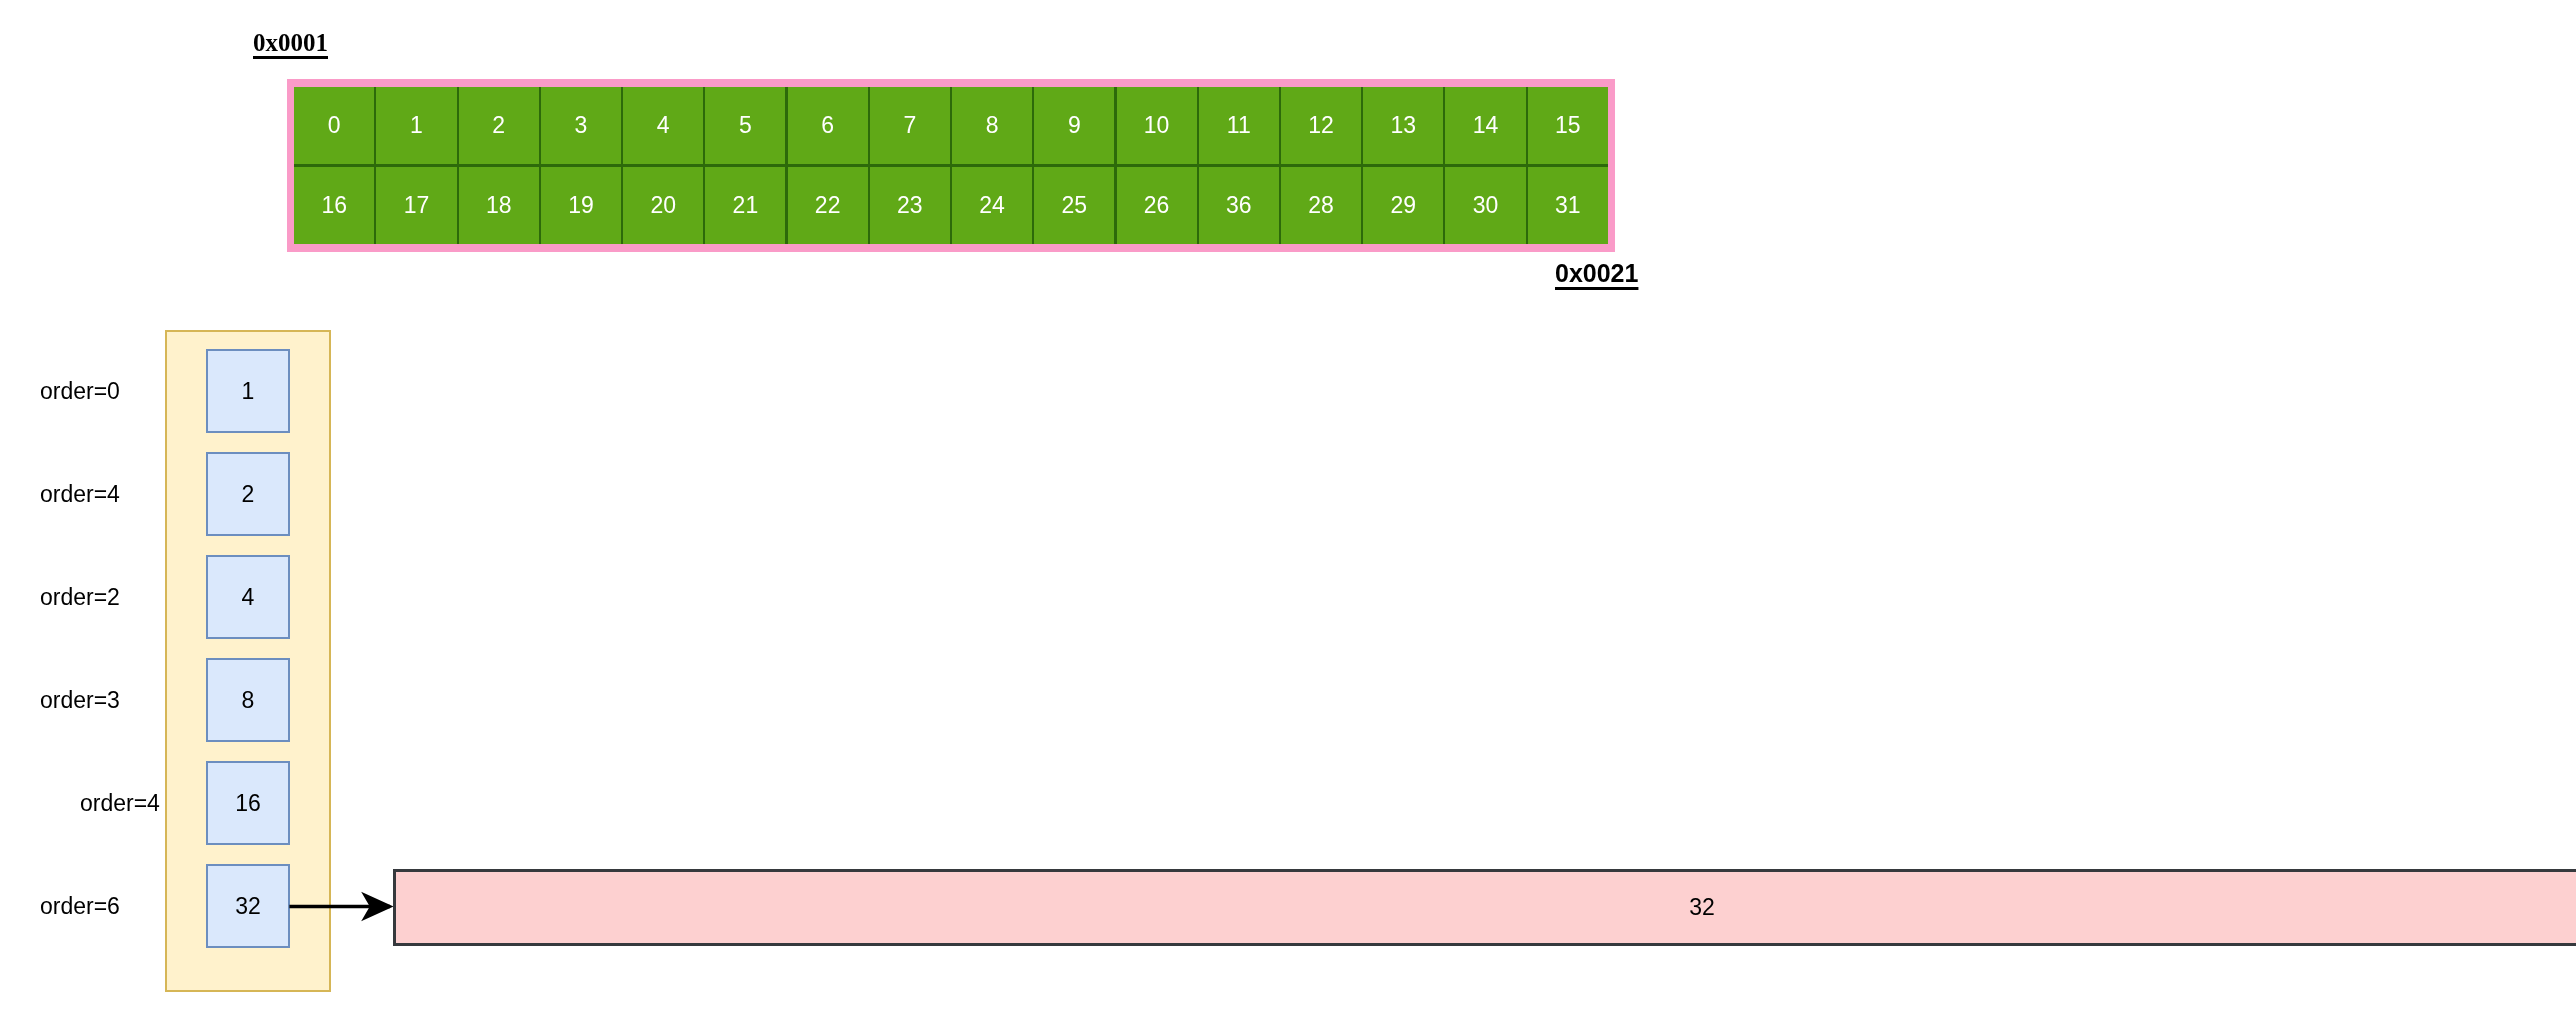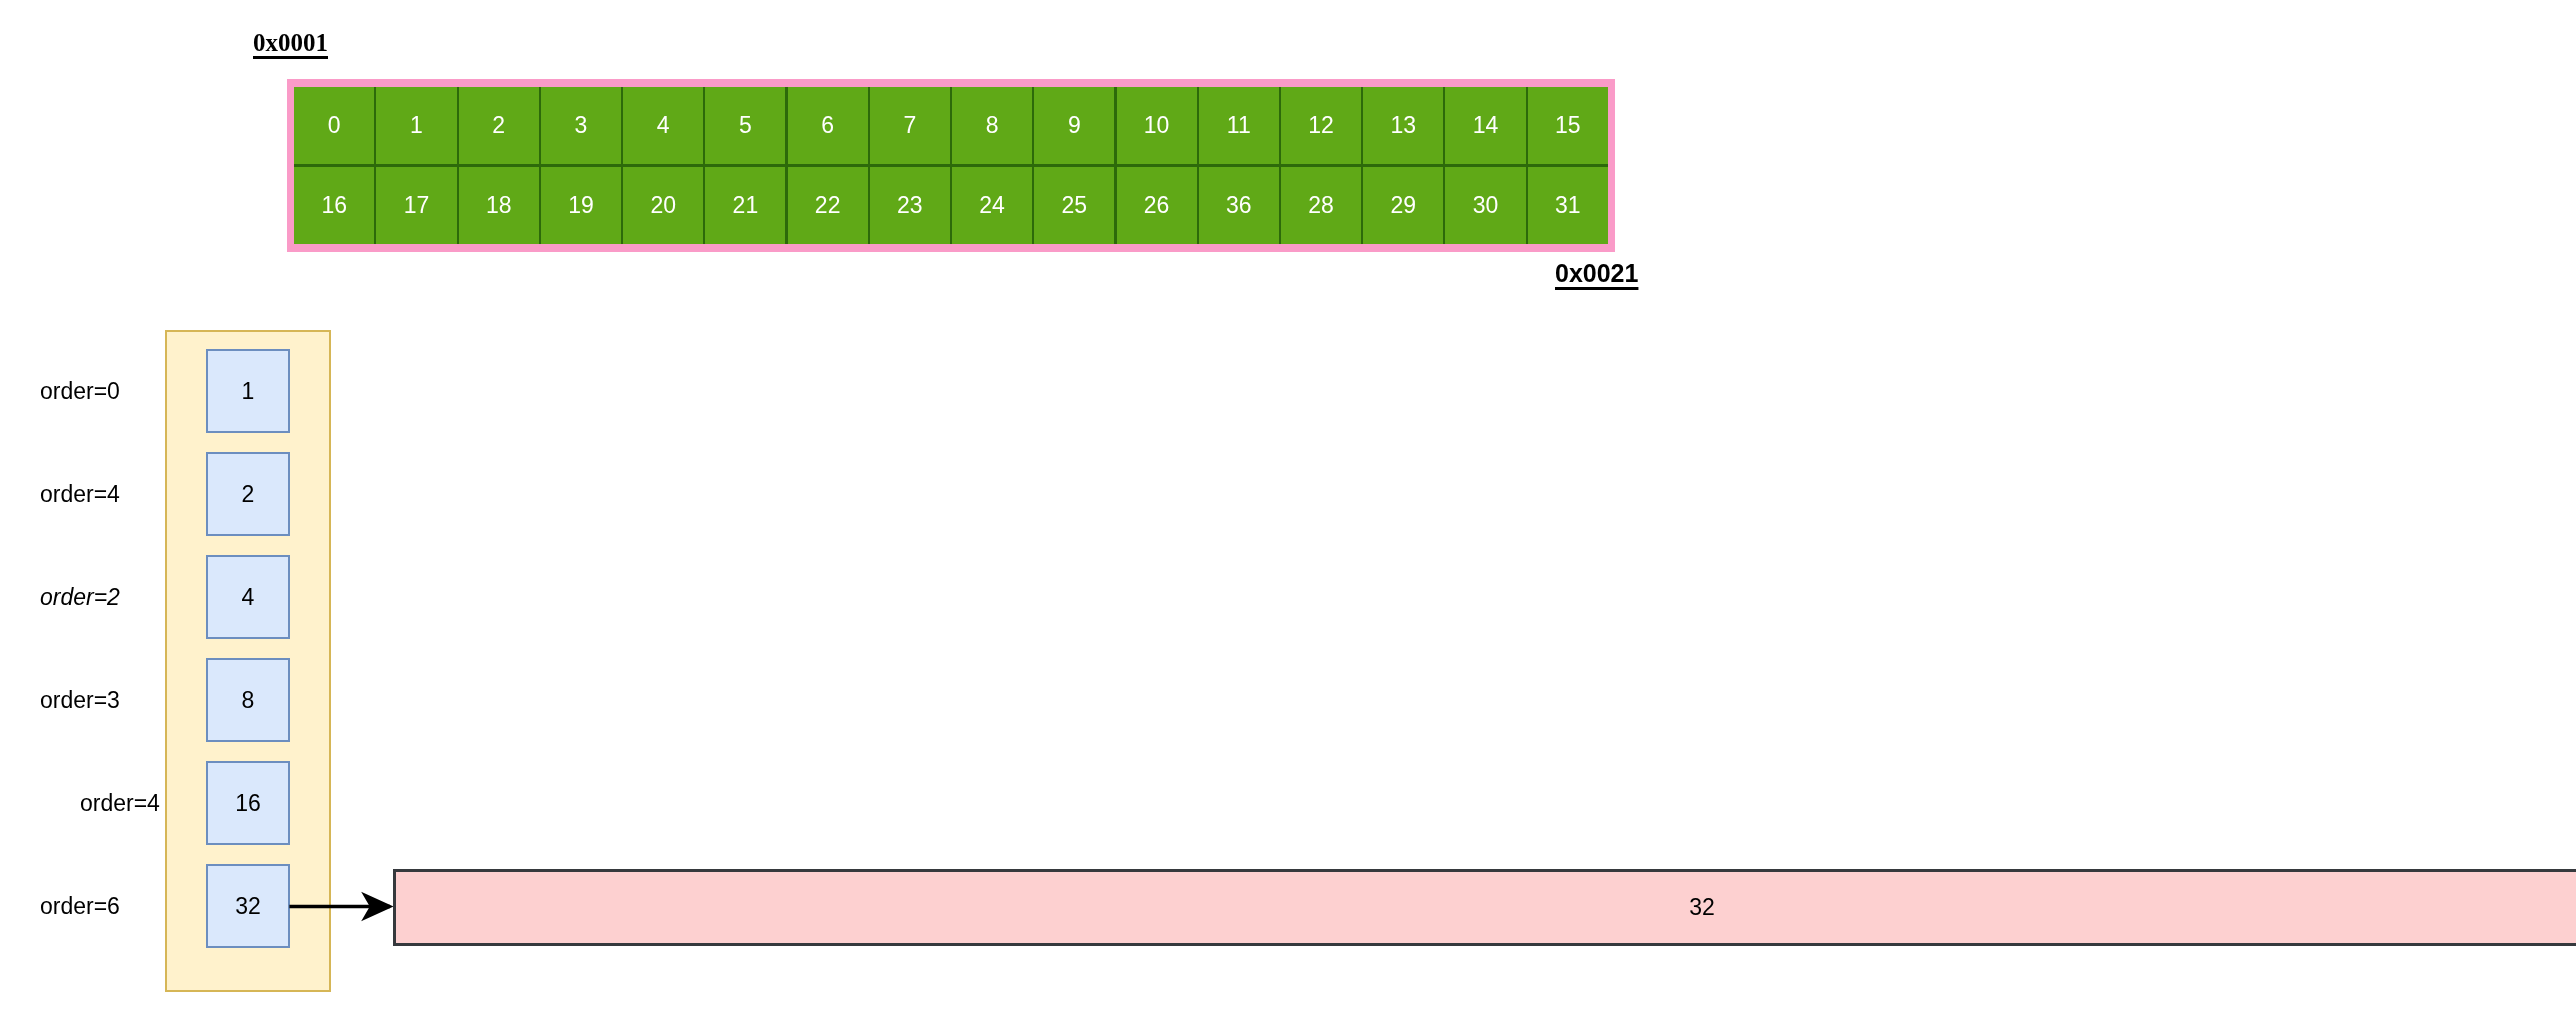--- a/index.html
+++ b/index.html
@@ -177,21 +177,21 @@
         <div class="mem-cell">30</div>
         <div class="mem-cell">31</div>
       </div>
   </div>
 
   <div class="addr-label" id="addr-end">0x0021</div>
 
   <div id="order-labels">
       <div class="order-label" style="top: 380px;">order=0</div>
       <div class="order-label" style="top: 483px;">order=4</div>
-      <div class="order-label" style="top: 586px; font-style: italic;">order=2</div>
+      <div class="order-label" style="top: 586px;">order=2</div>
       <div class="order-label" style="top: 689px;">order=3</div>
       <div class="order-label" style="top: 792px; margin-left: 40px;">order=4</div>
       <div class="order-label" style="top: 895px;">order=6</div>
     </div>
 
   <div id="order-column">
       <div class="order-box" style="top: 17px;">1</div>
       <div class="order-box" style="top: 120px;">2</div>
       <div class="order-box" style="top: 223px;">4</div>
       <div class="order-box" style="top: 326px;">8</div>

